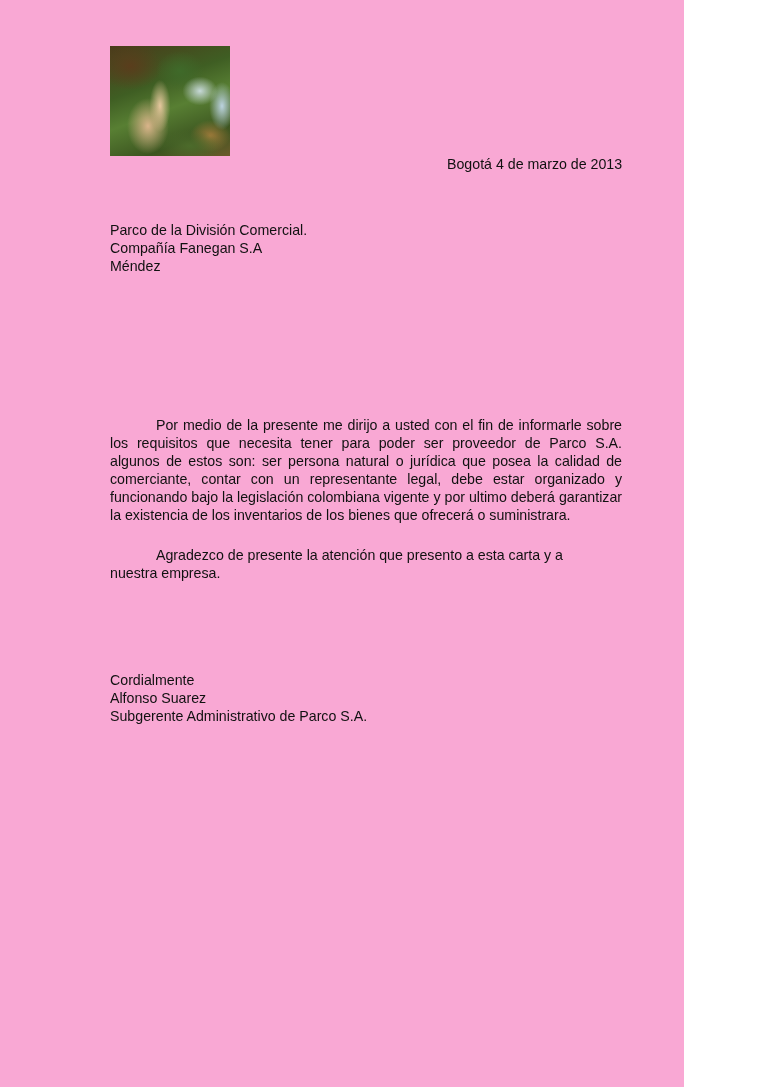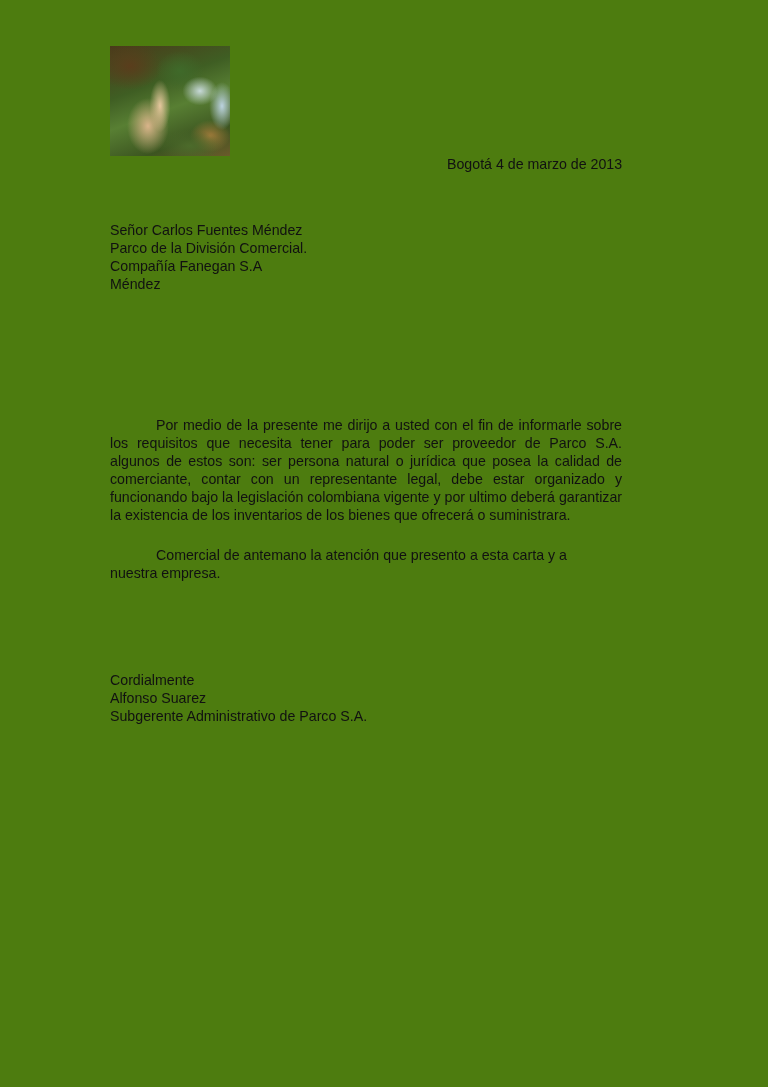--- a/index.html
+++ b/index.html
@@ -1,18 +1,18 @@
 <!DOCTYPE html>
 <html><head>
   <meta charset="utf-8">
   <style>
     html, body { margin: 0; padding: 0; background: #ffffff; }
     body { width: 768px; height: 1087px; position: relative; overflow: hidden;
            font-family: "Liberation Sans", sans-serif; color: #111111; font-size: 14.2px; line-height: 18px; }
-    .page { position: absolute; left: 0; top: 0; width: 768px; height: 1087px; background: #4d7c0f; }
+    .page { position: absolute; left: 0; top: 0; width: 684px; height: 1087px; background: #f9a8d4; }
     .painting { position: absolute; left: 110px; top: 46px; width: 120px; height: 110px; overflow: hidden;
       background:
         radial-gradient(ellipse 30px 40px at 38px 80px, #d9b48a 0%, rgba(217,180,138,0) 70%),
         radial-gradient(ellipse 14px 35px at 50px 60px, #e8c9a0 0%, rgba(232,201,160,0) 75%),
         radial-gradient(ellipse 22px 18px at 90px 45px, #c7d9d8 0%, rgba(199,217,216,0) 80%),
         radial-gradient(ellipse 16px 30px at 112px 60px, #bcd3e0 0%, rgba(188,211,224,0) 80%),
         radial-gradient(ellipse 30px 25px at 70px 25px, #3f6a2a 0%, rgba(63,106,42,0) 80%),
         radial-gradient(ellipse 40px 30px at 20px 20px, #5a3d1c 0%, rgba(90,61,28,0) 80%),
         radial-gradient(ellipse 40px 20px at 80px 100px, #4c6b2b 0%, rgba(76,107,43,0) 80%),
         radial-gradient(ellipse 25px 20px at 100px 90px, #a07a3a 0%, rgba(160,122,58,0) 80%),
@@ -31,28 +31,27 @@
   </style>
 </head>
 <body>
 
 <div class="page">
   <div class="painting"></div>
 
   <div class="date">Bogotá 4 de marzo de 2013</div>
 
   <div class="recipient">
-    <div>Señor Carlos Fuentes Méndez</div>
     <div>Parco de la División Comercial.</div>
     <div>Compañía Fanegan S.A</div>
     <div>Méndez</div>
   </div>
 
 
   <div class="para para1 indent">Por medio de la presente me dirijo a usted con el fin de informarle  sobre los requisitos que necesita tener para poder ser proveedor de Parco S.A. algunos de estos son: ser persona natural o jurídica que posea la calidad de comerciante, contar con un representante legal, debe estar organizado y funcionando bajo la legislación colombiana vigente y por ultimo deberá garantizar la existencia de los inventarios de los bienes que ofrecerá o suministrara.</div>
-  <div class="para para2 indent">Comercial de antemano la atención que presento a esta carta y a nuestra empresa.</div>
+  <div class="para para2 indent">Agradezco de presente la atención que presento a esta carta y a nuestra empresa.</div>
 
   <div class="closing">
     <div>Cordialmente</div>
     <div>Alfonso Suarez</div>
     <div>Subgerente Administrativo de Parco  S.A.</div>
   </div>
 </div>
 
 </body></html>

